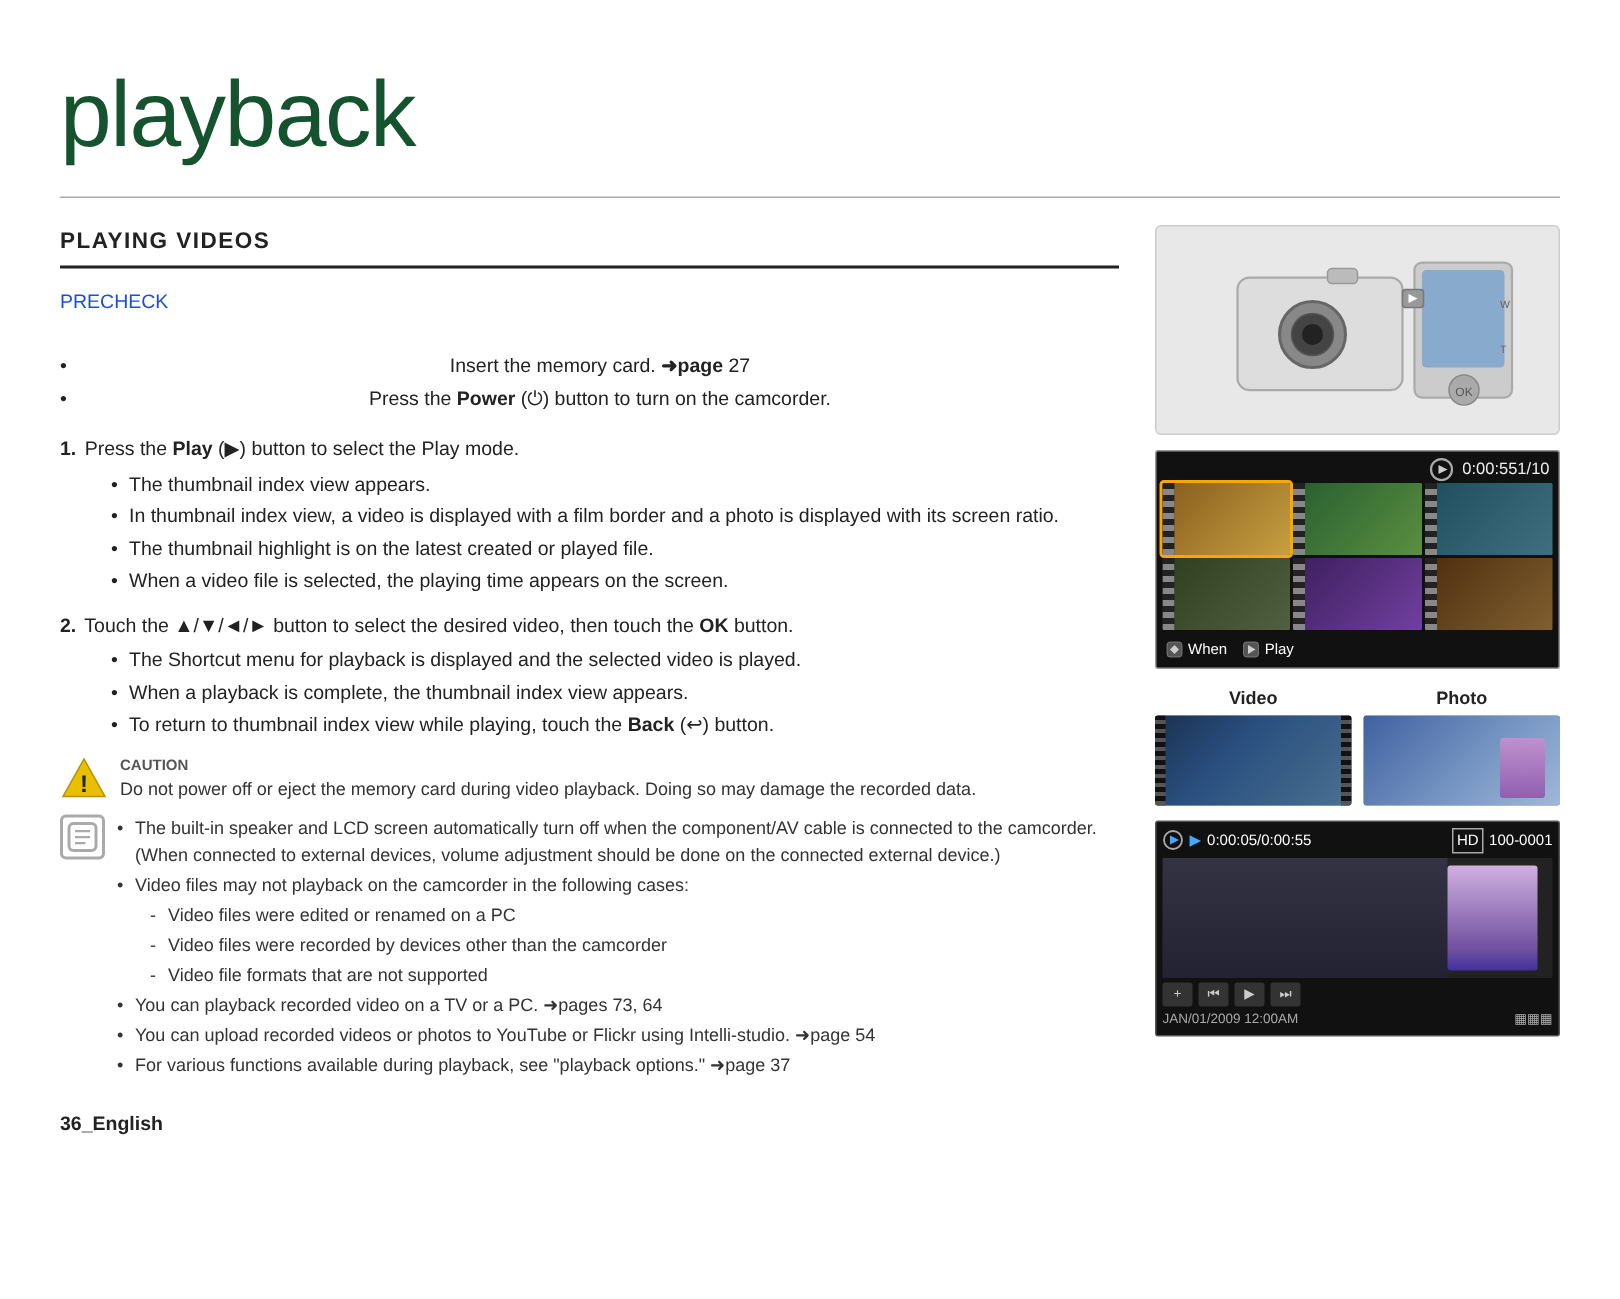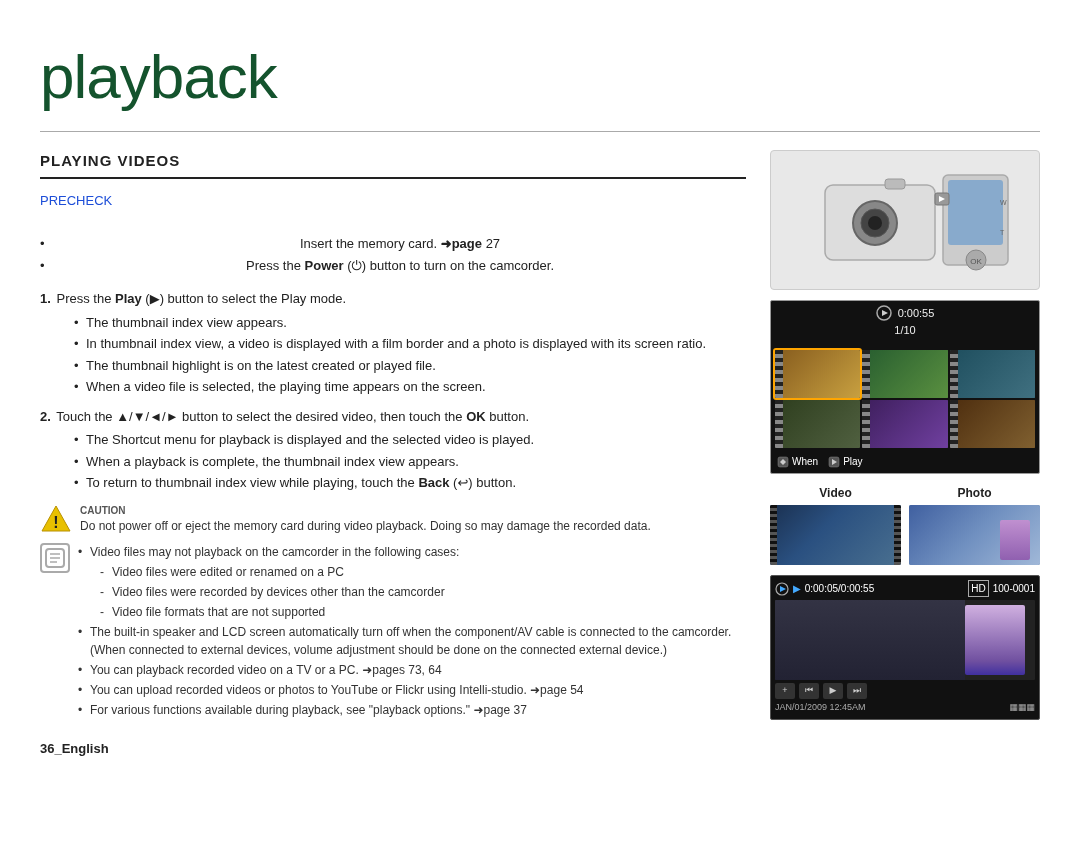--- a/index.html
+++ b/index.html
@@ -202,23 +202,22 @@
       background: #111;
       border-radius: 2px;
       padding: 4px;
     }
     .thumb-header {
       display: flex;
       align-items: center;
       justify-content: flex-end;
       color: #fff;
       font-size: 11px;
-      margin-bottom: 12px;
+      margin-bottom: 0;
       padding: 0 2px;
-      flex-direction: column;
     }
     .thumb-header-left {
       display: flex;
       align-items: center;
       gap: 6px;
     }
     .thumb-grid {
       display: grid;
       grid-template-columns: repeat(3, 1fr);
       grid-template-rows: repeat(2, 1fr);
@@ -411,29 +410,29 @@
     <div class="note-box">
       <div class="note-icon">
         <svg width="22" height="22" viewBox="0 0 22 22">
           <rect x="2" y="2" width="18" height="18" rx="3" fill="none" stroke="#aaa" stroke-width="2"></rect>
           <line x1="6" y1="7" x2="16" y2="7" stroke="#aaa" stroke-width="1.5"></line>
           <line x1="6" y1="11" x2="16" y2="11" stroke="#aaa" stroke-width="1.5"></line>
           <line x1="6" y1="15" x2="13" y2="15" stroke="#aaa" stroke-width="1.5"></line>
         </svg>
       </div>
       <ul class="note-list">
+        <li>The built-in speaker and LCD screen automatically turn off when the component/AV cable is connected to the camcorder. (When connected to external devices, volume adjustment should be done on the connected external device.)</li>
         <li>
           Video files may not playback on the camcorder in the following cases:
           <ul class="note-sub-list">
             <li>Video files were edited or renamed on a PC</li>
             <li>Video files were recorded by devices other than the camcorder</li>
             <li>Video file formats that are not supported</li>
           </ul>
         </li>
-        <li>The built-in speaker and LCD screen automatically turn off when the component/AV cable is connected to the camcorder. (When connected to external devices, volume adjustment should be done on the connected external device.)</li>
         <li>You can playback recorded video on a TV or a PC. ➜pages 73, 64</li>
         <li>You can upload recorded videos or photos to YouTube or Flickr using Intelli-studio. ➜page 54</li>
         <li>For various functions available during playback, see "playback options." ➜page 37</li>
       </ul>
     </div>
 
     <div class="page-num">36_English</div>
   </div>
 
   <div class="right-panel">
@@ -556,19 +555,19 @@
         <div class="pb-girl" style="background:linear-gradient(180deg,#d0b0e0 0%,#a080c0 40%,#7050a0 80%,#4030a0 100%);">
         </div>
       </div>
       <div class="pb-controls">
         <div class="pb-ctrl-btn">+</div>
         <div class="pb-ctrl-btn">⏮</div>
         <div class="pb-ctrl-btn">▶</div>
         <div class="pb-ctrl-btn">⏭</div>
       </div>
       <div class="pb-footer">
-        <span>JAN/01/2009 12:45AM</span>
+        <span>JAN/01/2009 12:00AM</span>
         <span>▦▦▦</span>
       </div>
     </div>
 
   </div>
 </div>
 
 </body></html>

